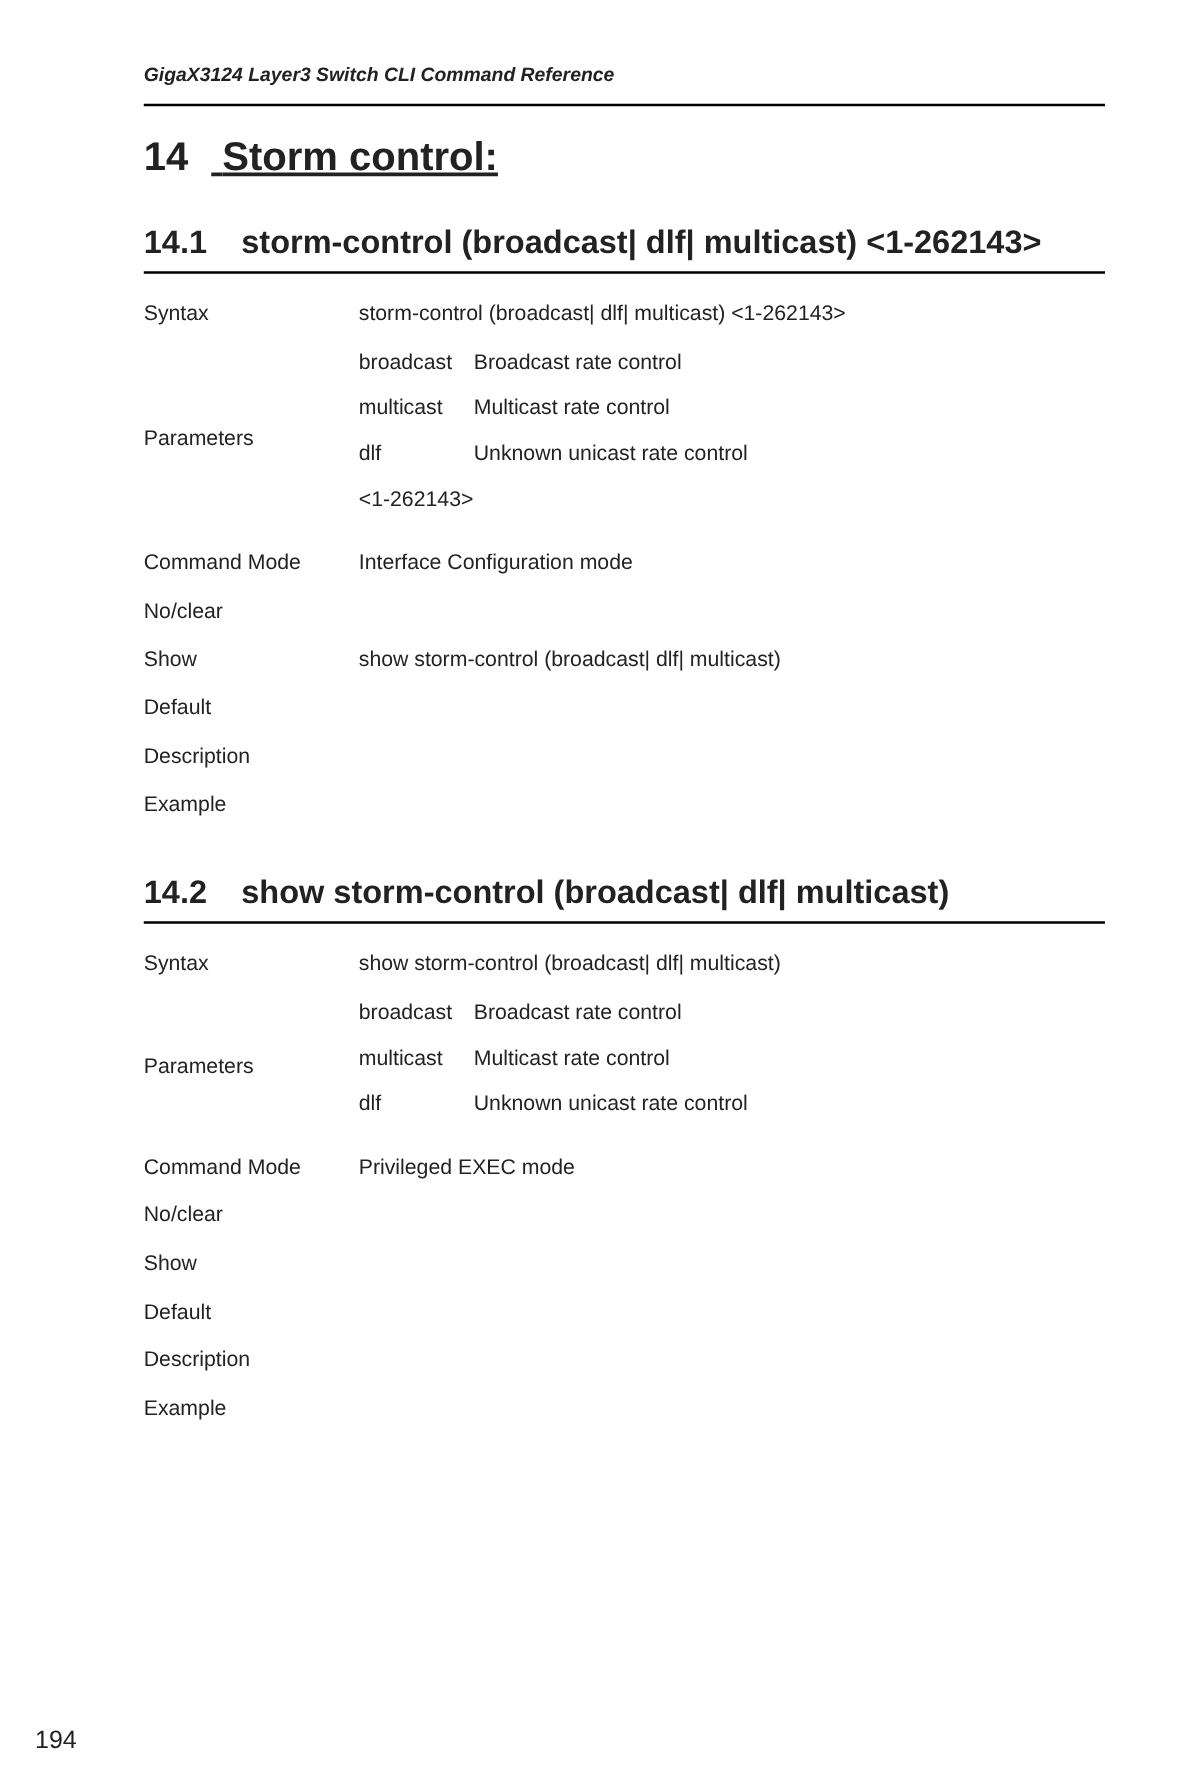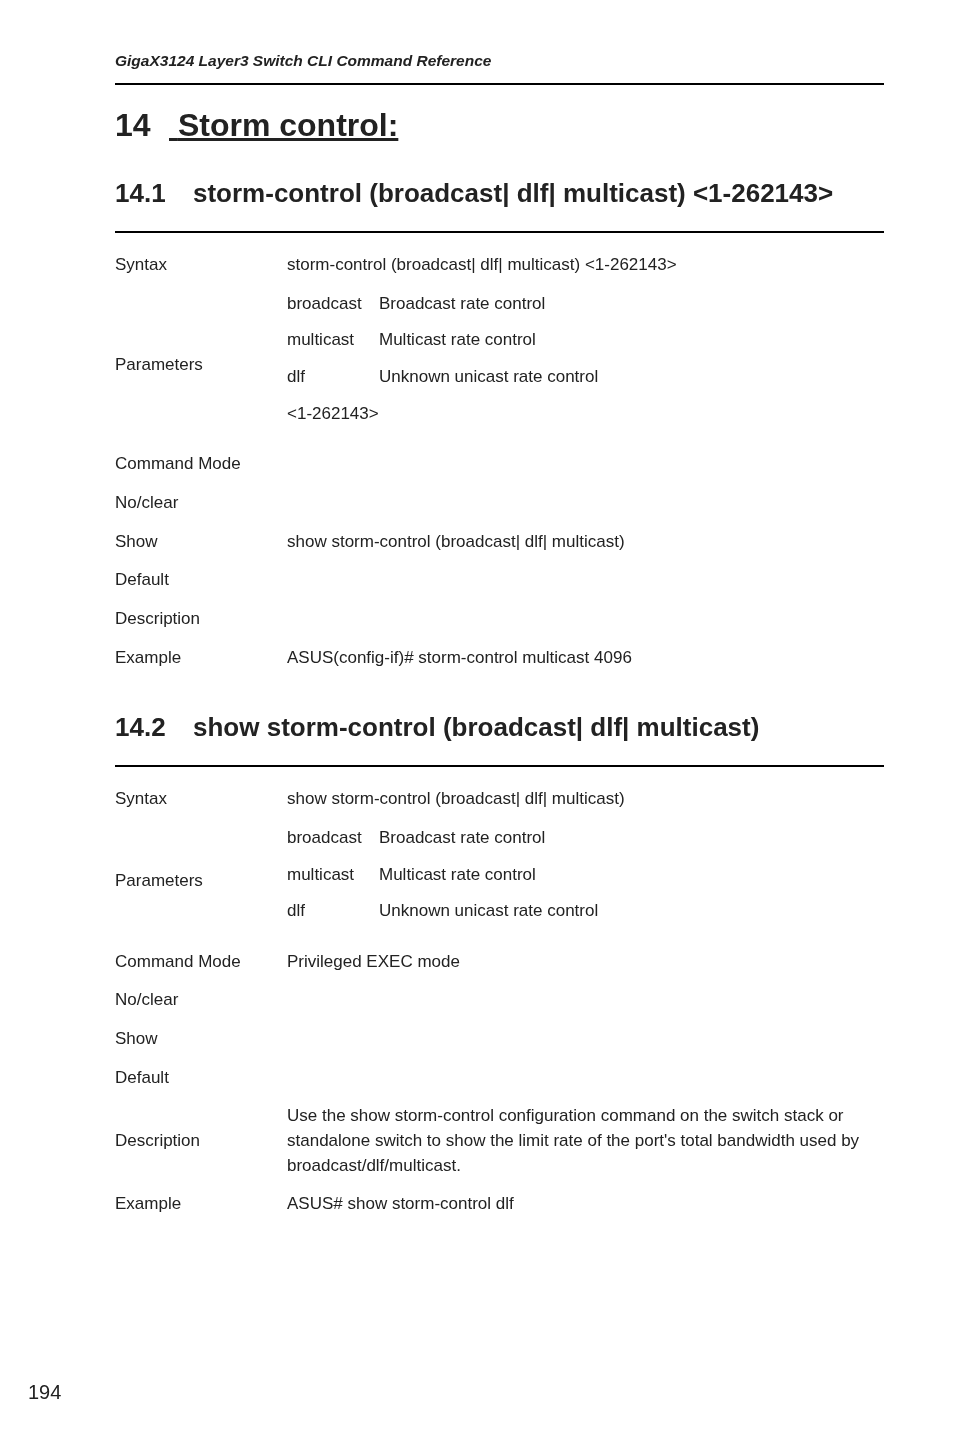--- a/index.html
+++ b/index.html
@@ -31,21 +31,21 @@
       text-decoration: underline;
     }
     h1 .num {
       display: inline-block;
       min-width: 54px;
     }
     .section-title {
       font-size: 26px;
       font-weight: bold;
       border-bottom: 2.5px solid #000;
-      padding-bottom: 20px;
+      padding-bottom: 6px;
       margin-bottom: 20px;
       line-height: 1.35;
       display: flex;
     }
     .section-title .snum {
       display: inline-block;
       min-width: 78px;
       flex-shrink: 0;
     }
     .section-title .stxt {
@@ -123,20 +123,21 @@
       <span>Unknown unicast rate control</span>
     </div>
     <div class="sub-row">
       <span class="sub-key-wide">&lt;1-262143&gt;</span>
     </div>
   </div>
 </div>
 
 <div class="def-row">
   <div class="def-label">Command Mode</div>
+  <div class="def-value">Interface Configuration mode</div>
 </div>
 
 <div class="def-row">
   <div class="def-label">No/clear</div>
 </div>
 
 <div class="def-row">
   <div class="def-label">Show</div>
   <div class="def-value">show storm-control (broadcast| dlf| multicast)</div>
 </div>
@@ -145,21 +146,20 @@
   <div class="def-label">Default</div>
   <div class="def-value"></div>
 </div>
 
 <div class="def-row">
   <div class="def-label">Description</div>
 </div>
 
 <div class="def-row">
   <div class="def-label">Example</div>
-  <div class="def-value">ASUS(config-if)# storm-control multicast 4096</div>
 </div>
 
 <div class="section-gap"></div>
 
 <div class="section-title">
   <span class="snum">14.2</span>
   <span class="stxt">show storm-control (broadcast| dlf| multicast)</span>
 </div>
 
 <div class="def-row">
@@ -200,21 +200,19 @@
   <div class="def-value"></div>
 </div>
 
 <div class="def-row">
   <div class="def-label">Default</div>
   <div class="def-value"></div>
 </div>
 
 <div class="def-row">
   <div class="def-label">Description</div>
-  <div class="def-value">Use the show storm-control configuration command on the switch stack or standalone switch to show the limit rate of the port's total bandwidth used by broadcast/dlf/multicast.</div>
 </div>
 
 <div class="def-row">
   <div class="def-label">Example</div>
-  <div class="def-value">ASUS# show storm-control dlf</div>
 </div>
 
 <div class="page-number">194</div>
 
 </body></html>

